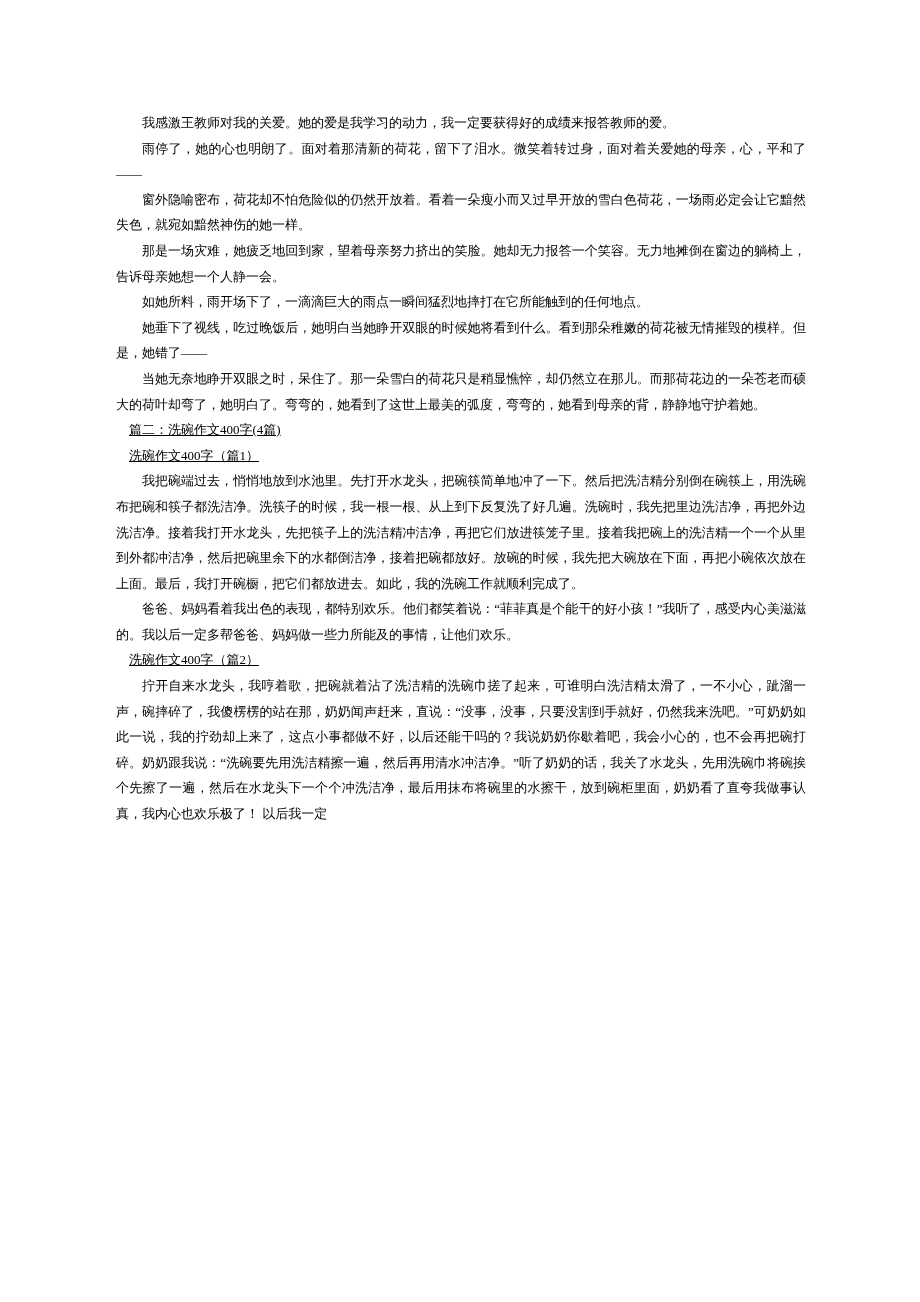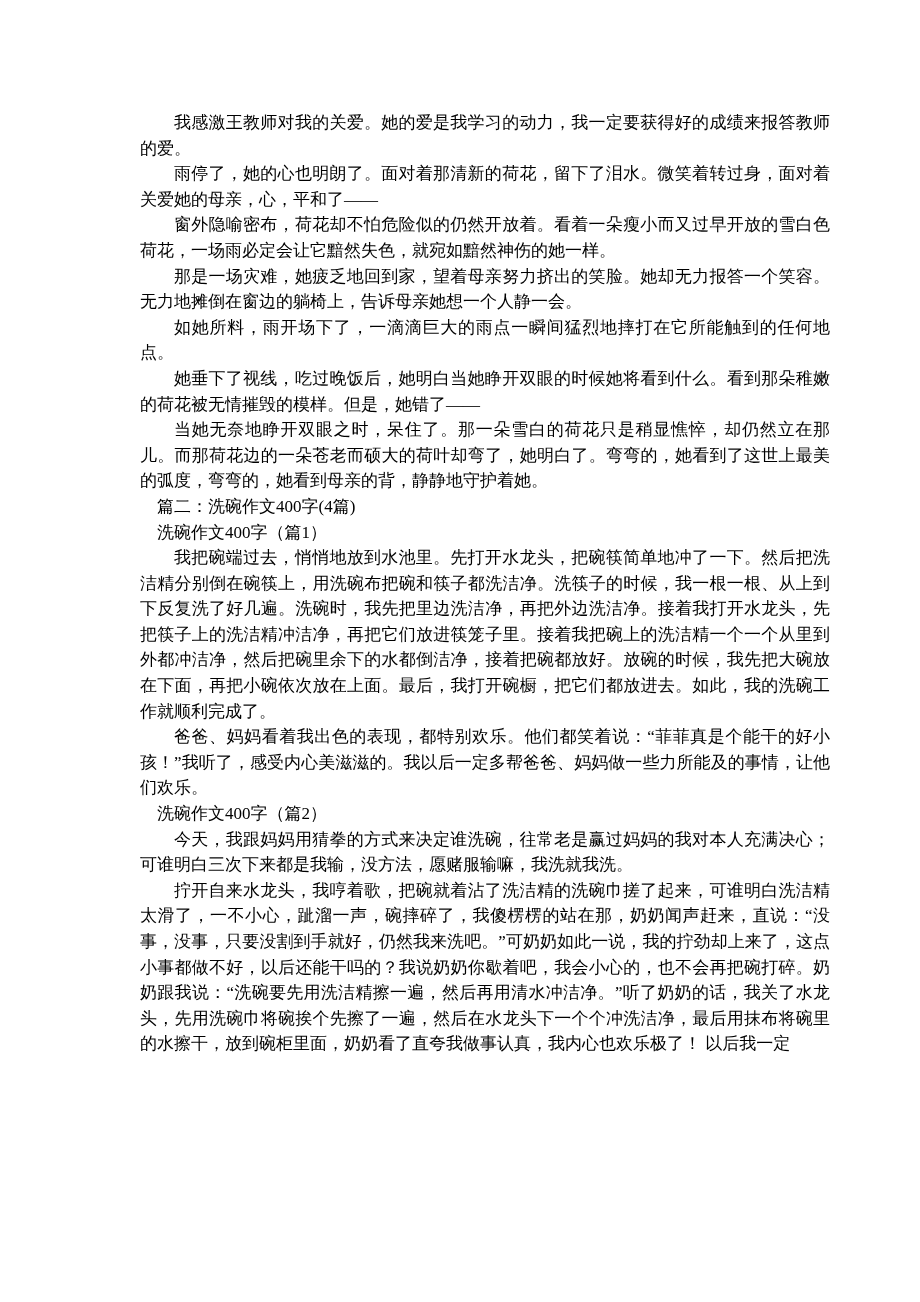--- a/index.html
+++ b/index.html
@@ -14,31 +14,30 @@
     background: #ffffff;
     overflow: hidden;
     font-family: "Liberation Serif", "DejaVu Serif", serif;
     color: #000000;
   }
   .content {
     position: absolute;
     top: 110px;
     left: 116px;
     width: 690px;
-    font-size: 17px;
+    font-size: 13px;
     line-height: 25.6px;
     text-align: justify;
-    margin-left: 24px;
   }
   .para {
     margin: 0;
     padding: 0;
   }
   .indent-2 { text-indent: 2em; }
-  .indent-1 { text-indent: 1em; }
+  .indent-1 { text-indent: 1em; text-decoration: underline; }
   .watermark {
     position: absolute;
     top: 600px;
     left: 208px;
     font-size: 44px;
     letter-spacing: 5px;
     color: rgba(140, 140, 140, 0.30);
     font-family: "Liberation Sans", "DejaVu Sans", sans-serif;
     white-space: nowrap;
     pointer-events: none;
@@ -55,16 +54,15 @@
       <p class="para indent-2">窗外隐喻密布，荷花却不怕危险似的仍然开放着。看着一朵瘦小而又过早开放的雪白色荷花，一场雨必定会让它黯然失色，就宛如黯然神伤的她一样。</p>
       <p class="para indent-2">那是一场灾难，她疲乏地回到家，望着母亲努力挤出的笑脸。她却无力报答一个笑容。无力地摊倒在窗边的躺椅上，告诉母亲她想一个人静一会。</p>
       <p class="para indent-2">如她所料，雨开场下了，一滴滴巨大的雨点一瞬间猛烈地摔打在它所能触到的任何地点。</p>
       <p class="para indent-2">她垂下了视线，吃过晚饭后，她明白当她睁开双眼的时候她将看到什么。看到那朵稚嫩的荷花被无情摧毁的模样。但是，她错了——</p>
       <p class="para indent-2">当她无奈地睁开双眼之时，呆住了。那一朵雪白的荷花只是稍显憔悴，却仍然立在那儿。而那荷花边的一朵苍老而硕大的荷叶却弯了，她明白了。弯弯的，她看到了这世上最美的弧度，弯弯的，她看到母亲的背，静静地守护着她。</p>
       <p class="para indent-1">篇二：洗碗作文400字(4篇)</p>
       <p class="para indent-1">洗碗作文400字（篇1）</p>
       <p class="para indent-2">我把碗端过去，悄悄地放到水池里。先打开水龙头，把碗筷简单地冲了一下。然后把洗洁精分别倒在碗筷上，用洗碗布把碗和筷子都洗洁净。洗筷子的时候，我一根一根、从上到下反复洗了好几遍。洗碗时，我先把里边洗洁净，再把外边洗洁净。接着我打开水龙头，先把筷子上的洗洁精冲洁净，再把它们放进筷笼子里。接着我把碗上的洗洁精一个一个从里到外都冲洁净，然后把碗里余下的水都倒洁净，接着把碗都放好。放碗的时候，我先把大碗放在下面，再把小碗依次放在上面。最后，我打开碗橱，把它们都放进去。如此，我的洗碗工作就顺利完成了。</p>
       <p class="para indent-2">爸爸、妈妈看着我出色的表现，都特别欢乐。他们都笑着说：“菲菲真是个能干的好小孩！”我听了，感受内心美滋滋的。我以后一定多帮爸爸、妈妈做一些力所能及的事情，让他们欢乐。</p>
       <p class="para indent-1">洗碗作文400字（篇2）</p>
-      <p class="para indent-2">今天，我跟妈妈用猜拳的方式来决定谁洗碗，往常老是赢过妈妈的我对本人充满决心；可谁明白三次下来都是我输，没方法，愿赌服输嘛，我洗就我洗。</p>
       <p class="para indent-2">拧开自来水龙头，我哼着歌，把碗就着沾了洗洁精的洗碗巾搓了起来，可谁明白洗洁精太滑了，一不小心，跐溜一声，碗摔碎了，我傻楞楞的站在那，奶奶闻声赶来，直说：“没事，没事，只要没割到手就好，仍然我来洗吧。”可奶奶如此一说，我的拧劲却上来了，这点小事都做不好，以后还能干吗的？我说奶奶你歇着吧，我会小心的，也不会再把碗打碎。奶奶跟我说：“洗碗要先用洗洁精擦一遍，然后再用清水冲洁净。”听了奶奶的话，我关了水龙头，先用洗碗巾将碗挨个先擦了一遍，然后在水龙头下一个个冲洗洁净，最后用抹布将碗里的水擦干，放到碗柜里面，奶奶看了直夸我做事认真，我内心也欢乐极了！ 以后我一定</p>
     </div>
 </div>
 
 </body></html>

